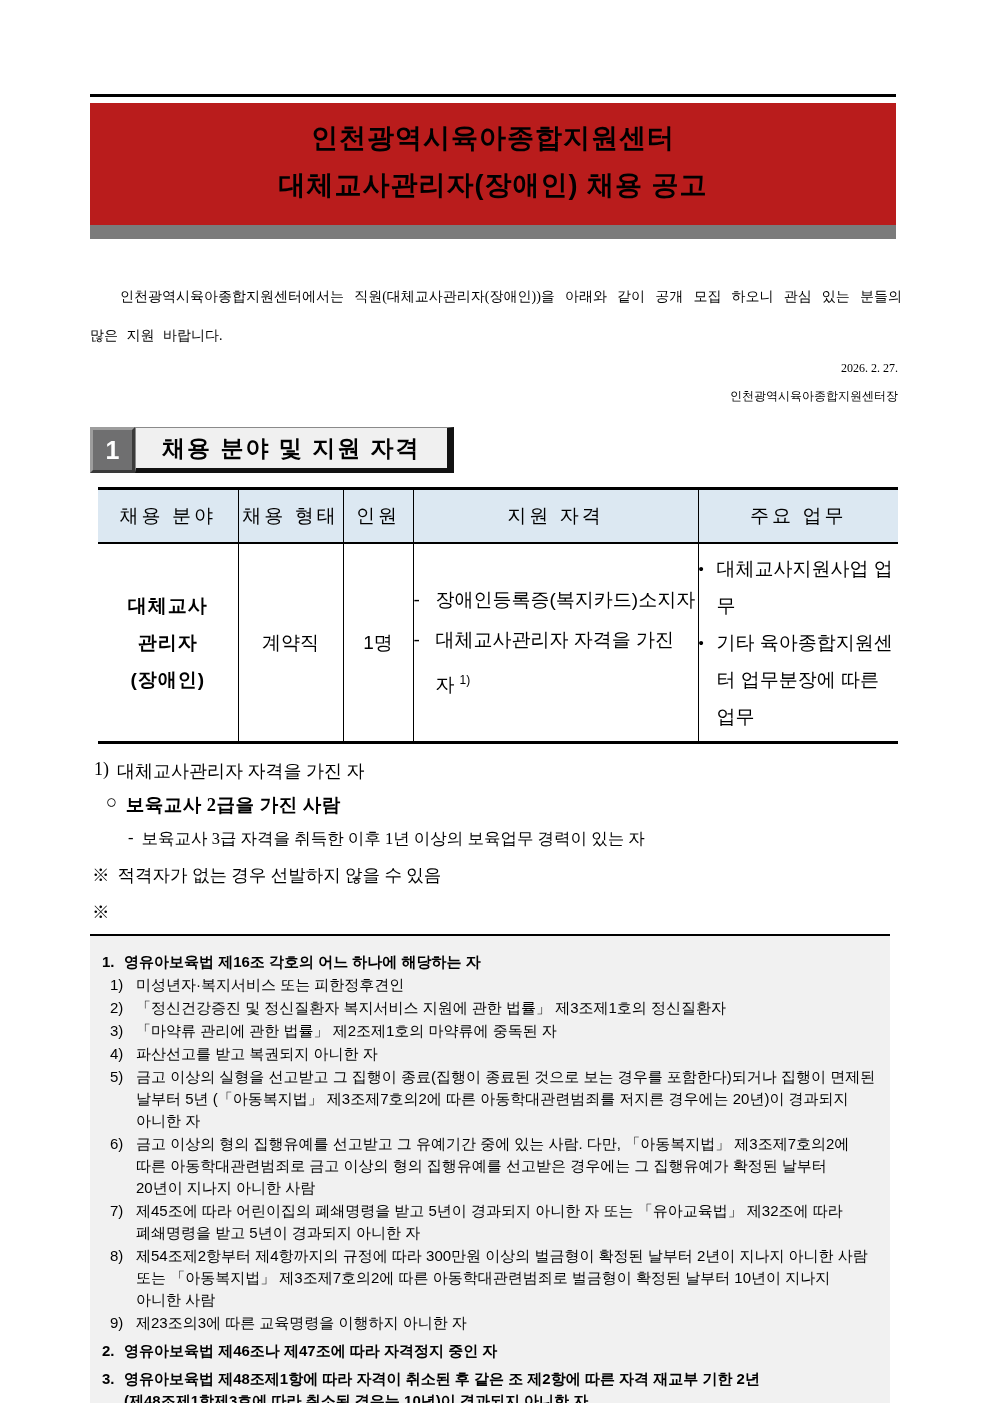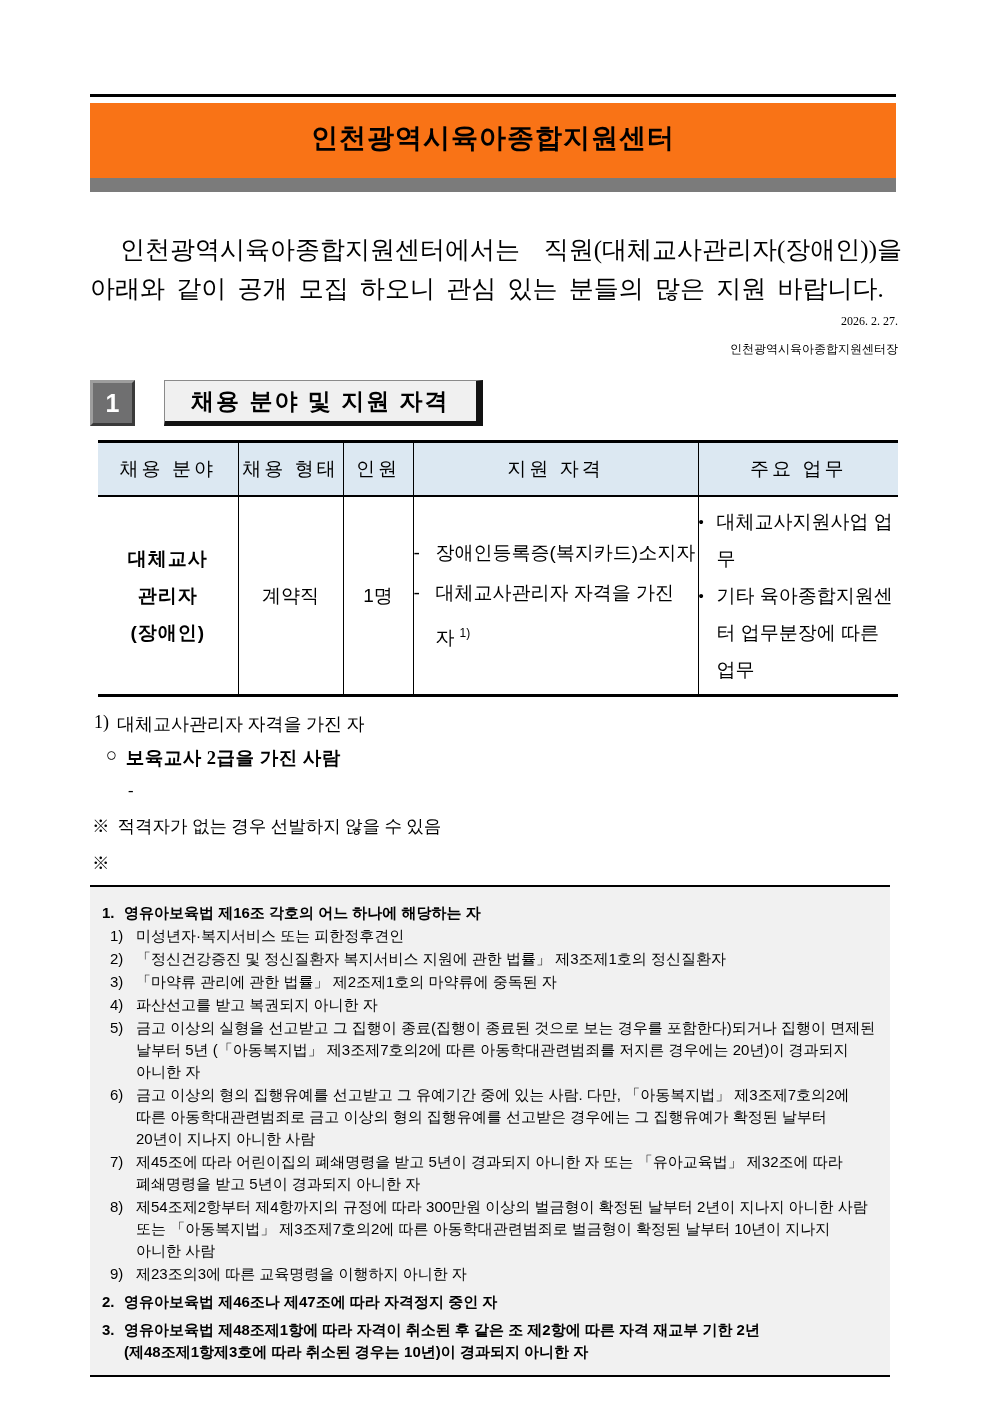--- a/index.html
+++ b/index.html
@@ -9,56 +9,56 @@
     overflow: hidden;
     font-family: "Liberation Sans", sans-serif;
     color: #000;
   }
   .content { width: 812px; margin: 0 auto; padding-top: 94px; }
 
   
   .top-rule { border-top: 3px solid #000; width: 806px; }
   .header-band {
     width: 806px; margin-top: 6px;
-    background: #f97316;
+    background: #b91c1c;
     text-align: center;
     padding: 12px 0 16px 0;
   }
   .header-title {
     font-family: "Liberation Sans", sans-serif;
     font-weight: bold; font-size: 27px; line-height: 47px;
     letter-spacing: 1px;
   }
   .gray-bar { width: 806px; height: 14px; background: #7b7b7b; }
 
   
   .intro {
     margin-top: 38px;
     font-family: "Liberation Serif", serif;
-    font-size: 25px; line-height: 39px;
+    font-size: 14px; line-height: 39px;
     text-align: justify; word-spacing: 5px;
     text-indent: 30px;
   }
   .date-line, .signer-line {
     font-family: "Liberation Serif", serif;
     font-size: 12px; text-align: right; padding-right: 4px;
   }
   .date-line { margin-top: 6px; }
   .signer-line { margin-top: 12px; }
 
   
   .section-header { margin-top: 22px; display: flex; align-items: stretch; height: 46px; }
   .section-num {
     width: 45px; background: #6f6f70; color: #fff;
     font-weight: bold; font-size: 25px;
     display: flex; align-items: center; justify-content: center;
     border: 3px solid; border-color: #9d9d9d #3a3a3a #3a3a3a #9d9d9d;
   }
   .section-title {
-    margin-left: 29px;
+    margin-left: 0;
     background: #f0f0f0;
     border: 1px solid #8a8a8a;
     border-right: 7px solid #121212;
     border-bottom: 5px solid #121212;
     font-weight: bold; font-size: 23px; letter-spacing: 2px;
     padding: 0 26px;
     display: flex; align-items: center;
   }
 
   
@@ -124,20 +124,21 @@
   .box-sub .txt, .box-main .txt { flex: 1; word-break: keep-all; }
 </style>
 </head>
 <body>
 
 <div class="content">
 
   <div class="top-rule"></div>
   <div class="header-band">
     <div class="header-title">인천광역시육아종합지원센터</div>
+    <div class="header-title">대체교사관리자(장애인) 채용 공고</div>
   </div>
   <div class="gray-bar"></div>
 
   <p class="intro">인천광역시육아종합지원센터에서는 직원(대체교사관리자(장애인))을 아래와 같이 공개 모집 하오니 관심 있는 분들의 많은 지원 바랍니다.</p>
   <div class="date-line">2026. 2. 27.</div>
   <div class="signer-line">인천광역시육아종합지원센터장</div>
 
   <div class="section-header">
     <div class="section-num">1</div>
     <div class="section-title">채용 분야 및 지원 자격</div>
@@ -197,20 +198,21 @@
     <div class="fn fn1">
       <span class="lbl">1)</span>
       <span>대체교사관리자 자격을 가진 자</span>
     </div>
     <div class="fn fn2">
       <span class="lbl">○</span>
       <span>보육교사 2급을 가진 사람</span>
     </div>
     <div class="fn fn3">
       <span class="lbl">-</span>
+      <span>보육교사 3급 자격을 취득한 이후 1년 이상의 보육업무 경력이 있는 자</span>
     </div>
     <div class="fn fn4">
       <span class="lbl">※</span>
       <span>적격자가 없는 경우 선발하지 않을 수 있음</span>
     </div>
     <div class="fn fn5">
       <span class="lbl">※</span>
     </div>
   </div>
 

